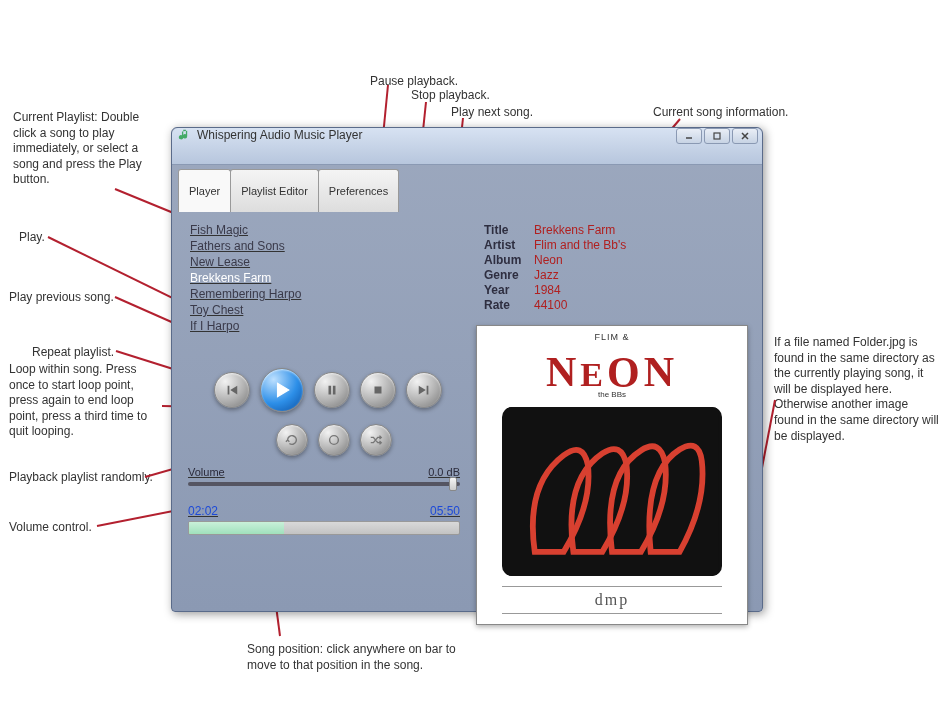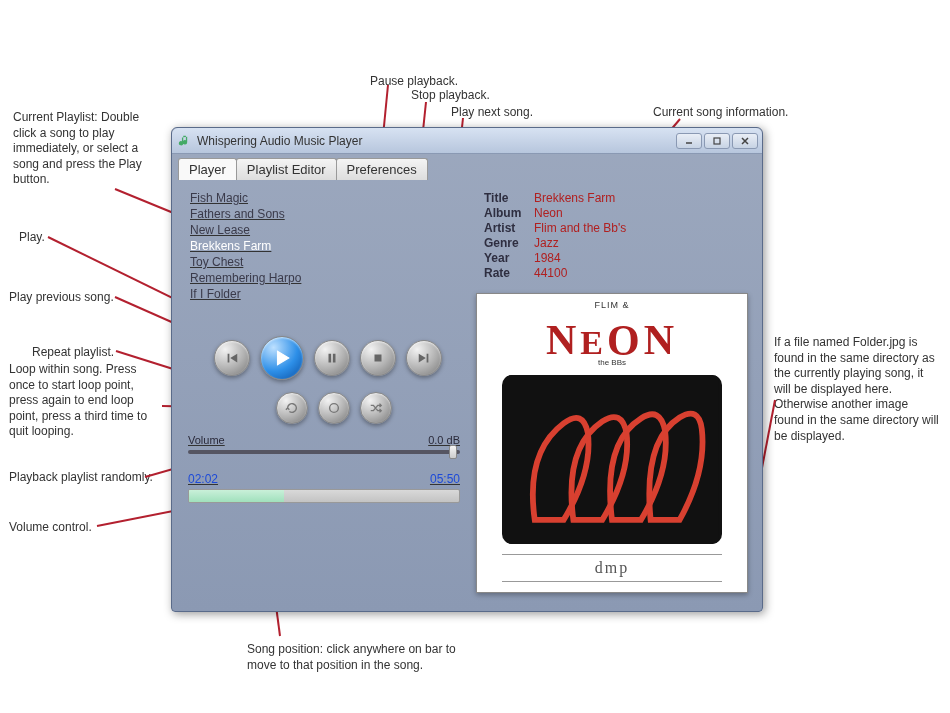--- a/index.html
+++ b/index.html
@@ -27,26 +27,25 @@
     left: 171px;
     top: 127px;
     width: 592px;
     height: 485px;
     background: linear-gradient(#9ca8be, #8b99b3);
     border: 1px solid #5a6b8a;
     box-shadow: 2px 2px 10px rgba(0,0,0,0.4);
     border-radius: 6px 6px 4px 4px;
   }
   .titlebar {
-    height: 26px;
+    height: 37px;
     background: linear-gradient(#d7e2f2, #b7c6dd);
     border-bottom: 1px solid #8a99b3;
     border-radius: 6px 6px 0 0;
     display: flex;
-    align-items: center;
     padding: 0 4px 0 6px;
   }
   .title-icon {
     width: 14px; height: 14px;
     display: flex; align-items: center; justify-content: center;
     margin-right: 5px;
   }
   .title-text {
     font-size: 12px;
     color: #333;
@@ -61,25 +60,25 @@
     display: flex; align-items: center; justify-content: center;
     font-size: 10px; color: #444;
   }
   .win-btn.close { background: linear-gradient(#e9eef6,#c7d3e4); }
   .tabs {
     display: flex;
     gap: 0;
     margin: 4px 0 0 6px;
   }
   .tab {
-    padding: 3px 10px;
+    padding: 15px 10px;
     background: linear-gradient(#f4f4f4,#ddd);
     border: 1px solid #999;
     border-bottom: none;
-    font-size: 13px;
+    font-size: 11px;
     color: #333;
     margin-right: -1px;
     border-radius: 3px 3px 0 0;
     position: relative;
   }
   .tab.active {
     background: #f9f9f9;
     z-index: 2;
   }
   .content {
@@ -274,23 +273,23 @@
     <div class="tab">Preferences</div>
   </div>
 
   <div class="content">
     <div class="left-col">
       <div class="playlist">
         <div class="playlist-item">Fish Magic</div>
         <div class="playlist-item">Fathers and Sons</div>
         <div class="playlist-item">New Lease</div>
         <div class="playlist-item selected">Brekkens Farm</div>
+        <div class="playlist-item">Remembering Harpo</div>
         <div class="playlist-item">Toy Chest</div>
-        <div class="playlist-item">Remembering Harpo</div>
-        <div class="playlist-item">If I Folder</div>
+        <div class="playlist-item">If I Harpo</div>
       </div>
 
       <div class="controls-area">
         <div class="play-row">
           <div class="ctrl-btn">
             <svg viewBox="0 0 16 16">
                 <path fill="#666" d="M3 3h2v10H3zM14 3v10L6 8z"></path>
               </svg>
           </div>
           <div class="ctrl-btn play">
@@ -352,26 +351,26 @@
       </div>
     </div>
 
     <div class="right-col">
       <div class="song-info">
         <div class="info-row">
             <span class="info-label">Title</span>
             <span class="info-val">Brekkens Farm</span>
           </div>
         <div class="info-row">
+            <span class="info-label">Artist</span>
+            <span class="info-val">Flim and the Bb's</span>
+          </div>
+        <div class="info-row">
             <span class="info-label">Album</span>
             <span class="info-val">Neon</span>
-          </div>
-        <div class="info-row">
-            <span class="info-label">Artist</span>
-            <span class="info-val">Flim and the Bb's</span>
           </div>
         <div class="info-row">
             <span class="info-label">Genre</span>
             <span class="info-val">Jazz</span>
           </div>
         <div class="info-row">
             <span class="info-label">Year</span>
             <span class="info-val">1984</span>
           </div>
         <div class="info-row">

